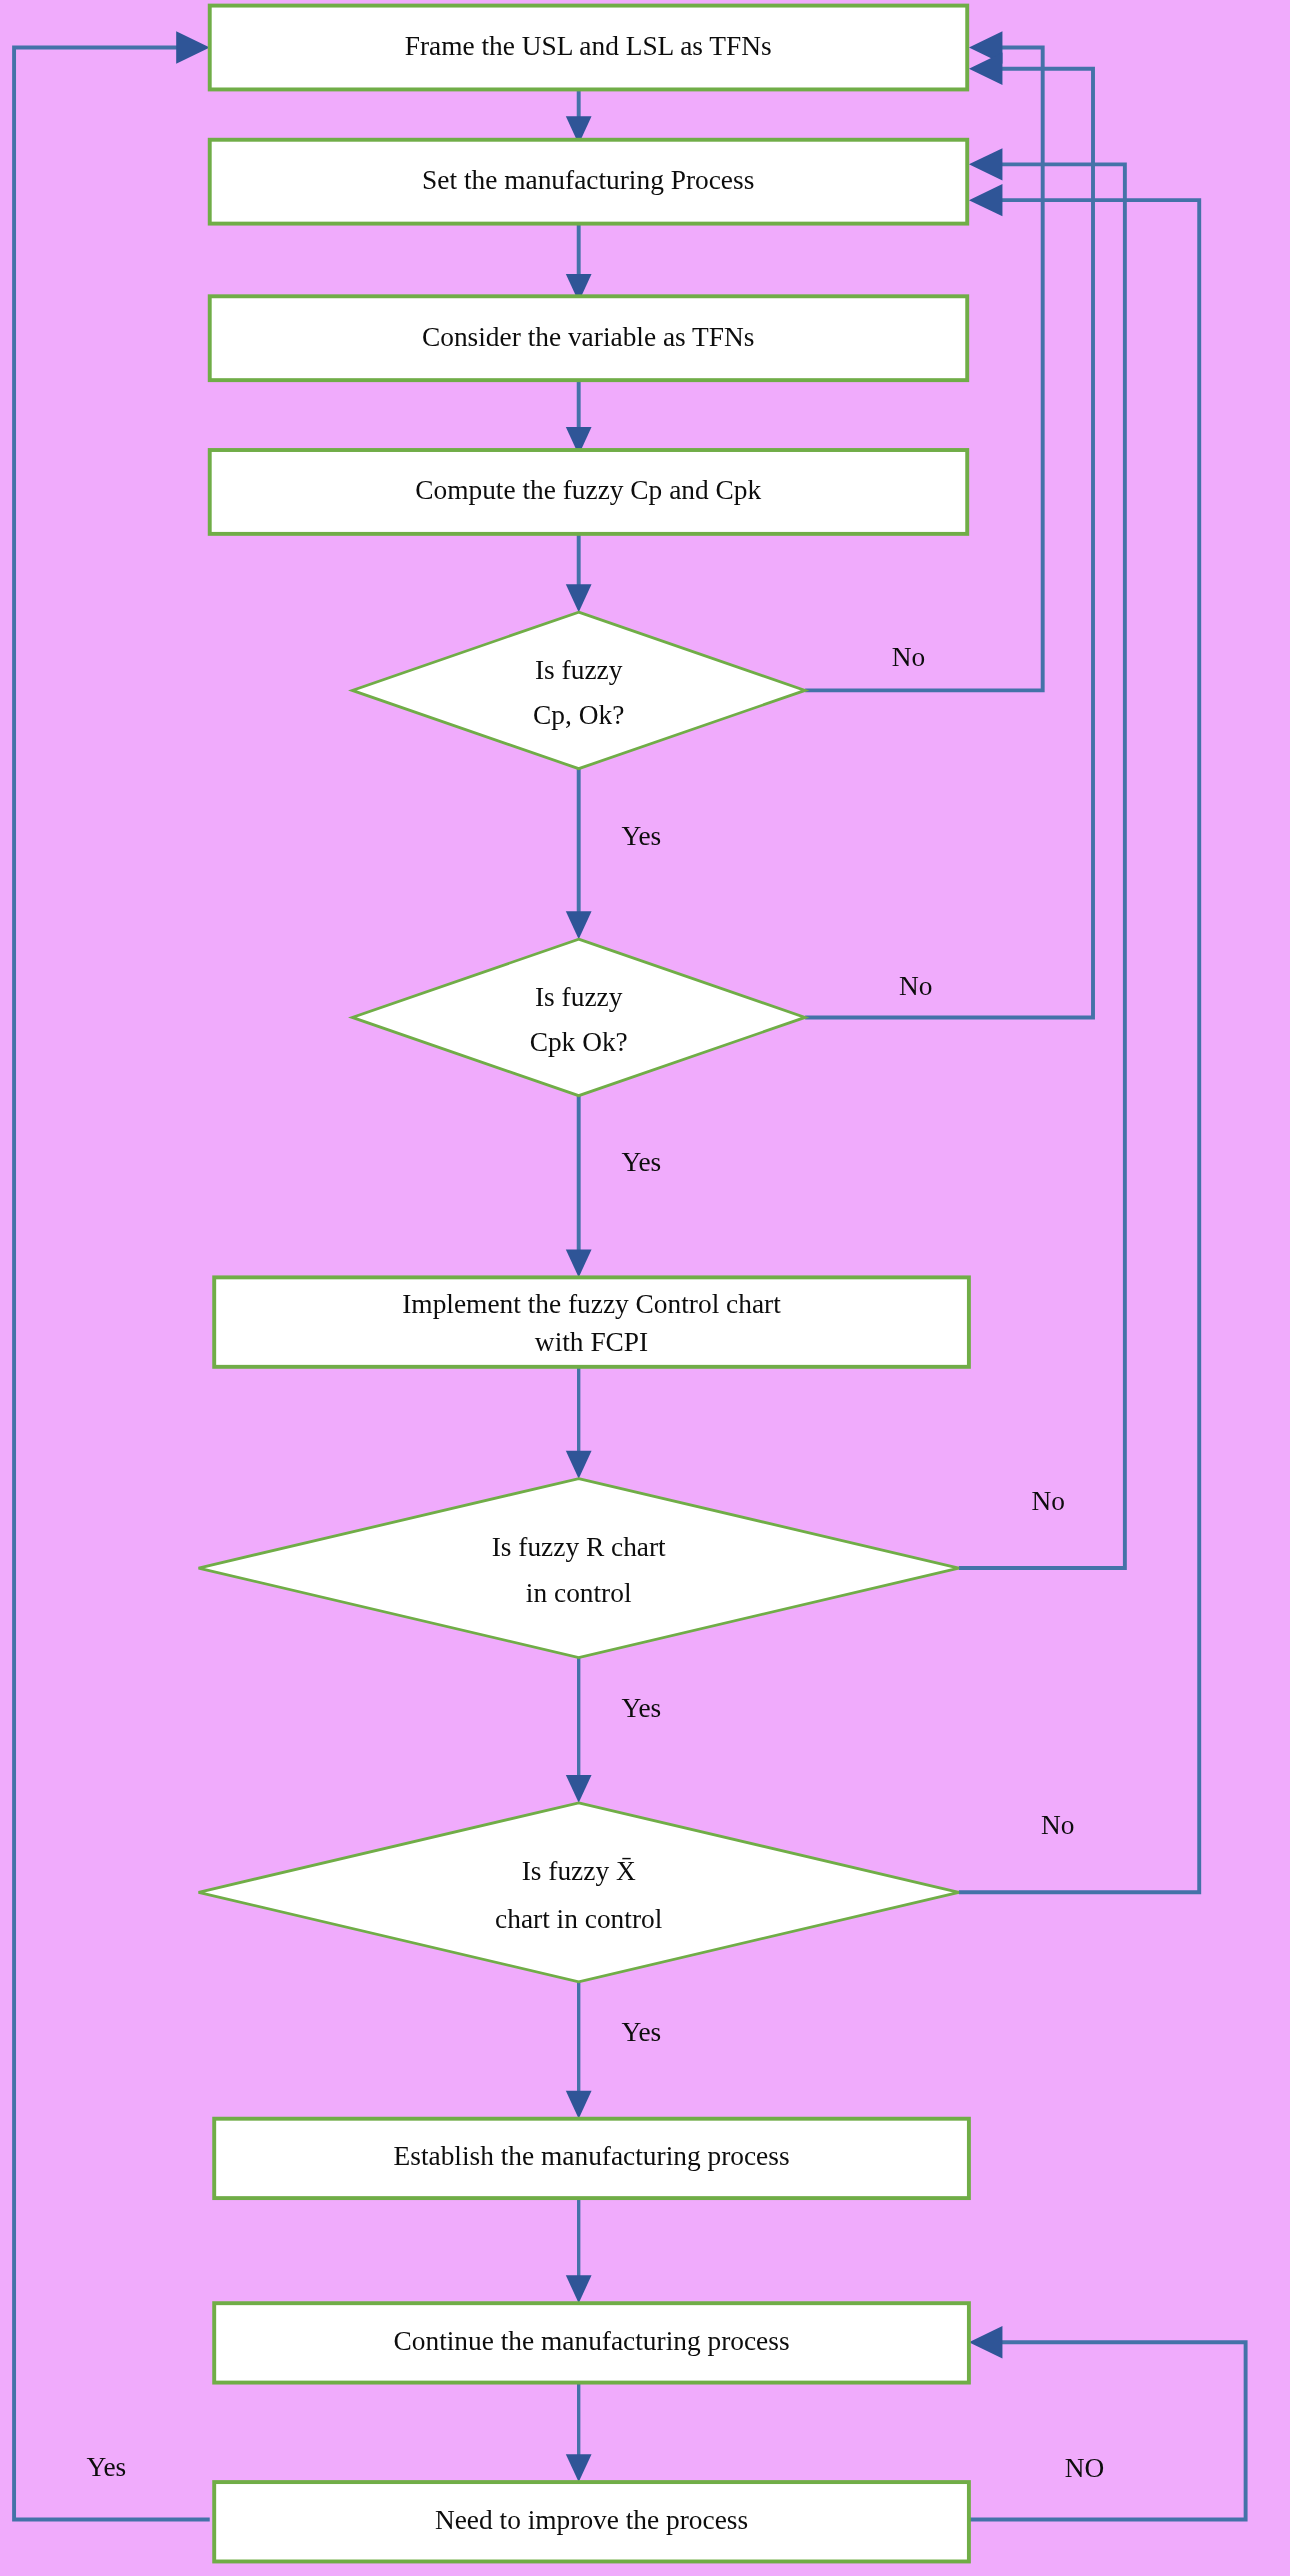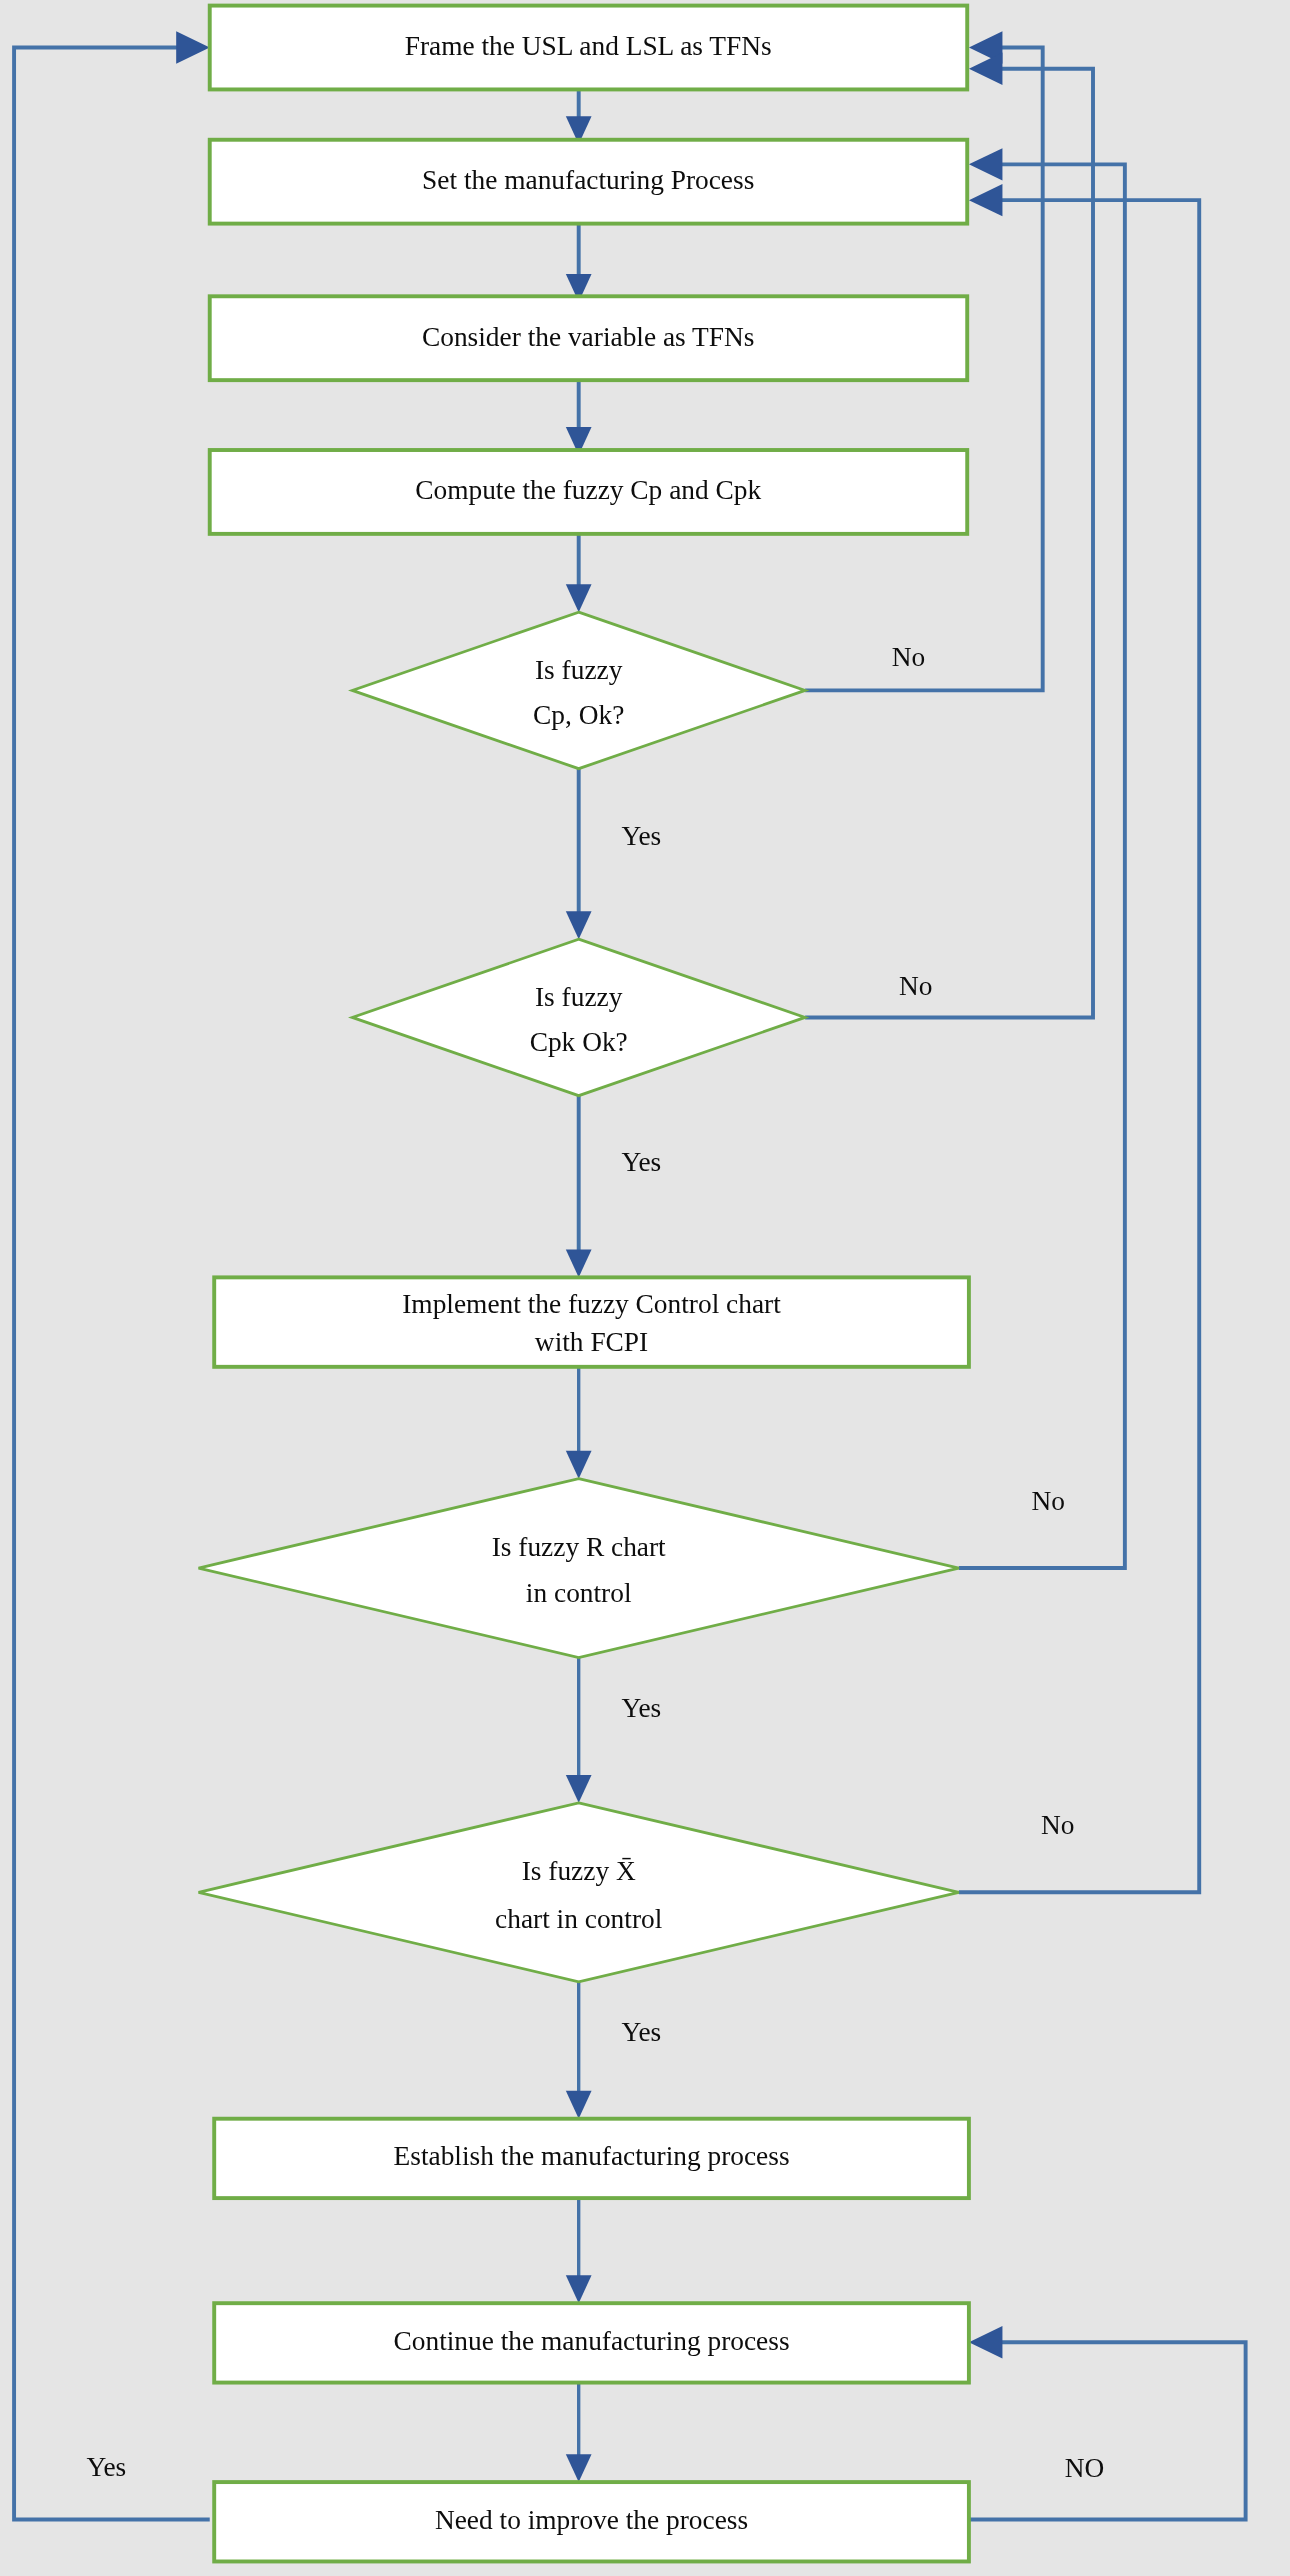--- a/index.html
+++ b/index.html
@@ -11,21 +11,21 @@
   body {
     font-family: "Liberation Serif", "DejaVu Serif", serif;
     width: 1291px;
     height: 2576px;
     overflow: hidden;
   }
   #flow-root {
     position: relative;
     width: 1291px;
     height: 2576px;
-    background: #e5e5e5;
+    background: #f0abfc;
   }
   svg#flow-svg {
     position: absolute;
     top: 0;
     left: 0;
     width: 1291px;
     height: 2576px;
     display: block;
   }
   .node-box {

